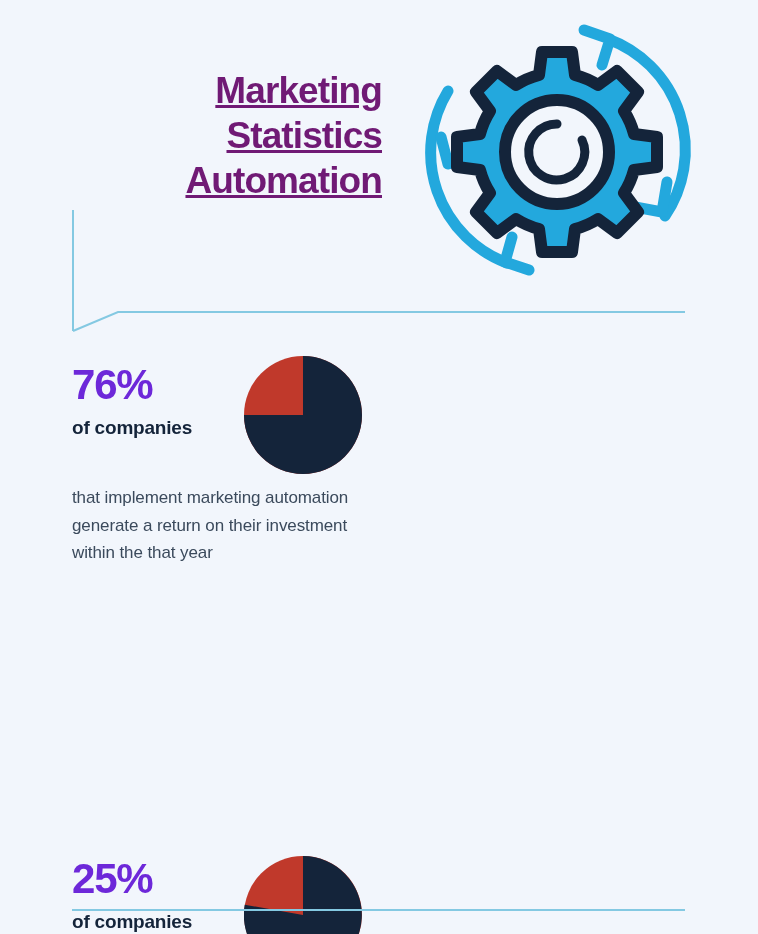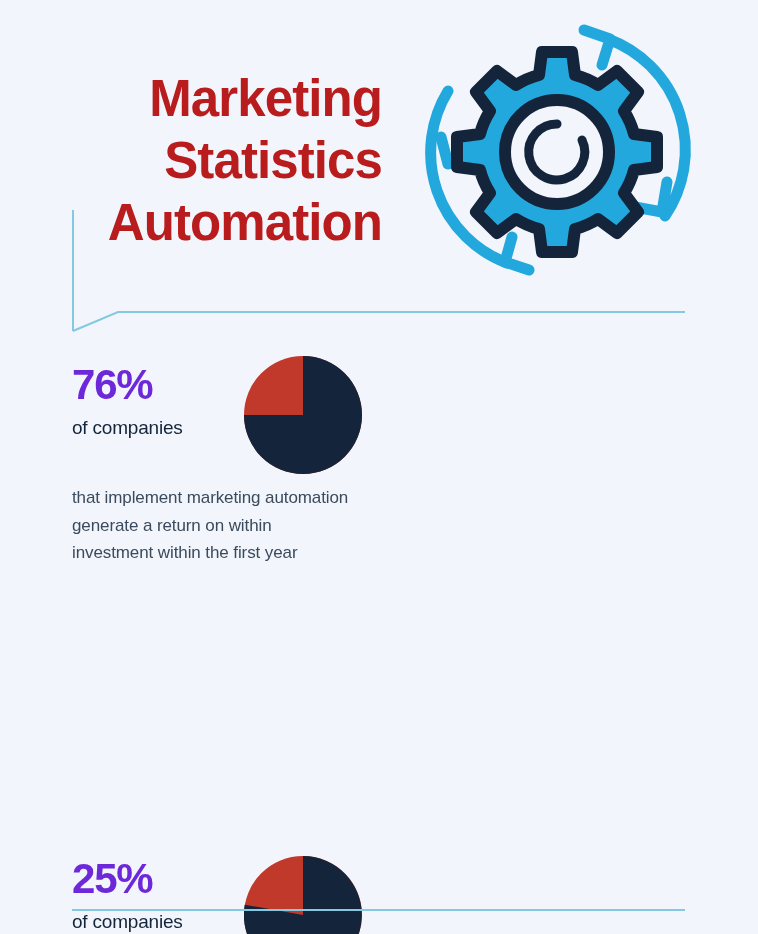--- a/index.html
+++ b/index.html
@@ -30,25 +30,26 @@
   }
   .title-block {
     position: absolute;
     left: 60px;
     top: 68px;
     width: 322px;
     text-align: right;
   }
   .title-line {
     display: block;
-    color: #b91c1c;
-    font-size: 51px;
+    color: #701a75;
+    font-size: 37px;
     font-weight: bold;
     line-height: 1.22;
     letter-spacing: -0.9px;
+    text-decoration: underline;
   }
 
   .gear-wrap {
     position: absolute;
     left: 412px;
     top: 12px;
     width: 290px;
     height: 276px;
   }
   .gear-wrap svg { display: block; width: 290px; height: 276px; }
@@ -103,21 +104,21 @@
     font-size: 42px;
     font-weight: bold;
     line-height: 1;
     letter-spacing: -1.2px;
     display: block;
     padding-top: 18px;
   }
   .stat-label {
     color: #14243a;
     font-size: 19px;
-    font-weight: normal;
+    font-weight: bold;
     line-height: 1.22;
     display: block;
     padding-top: 10px;
     letter-spacing: -0.2px;
   }
   .stat-body {
     color: #3b4a5c;
     font-size: 17px;
     line-height: 1.62;
     letter-spacing: -0.1px;
@@ -201,21 +202,21 @@
         <div class="stat-head">
           <span class="stat-pct">76%</span>
           <span class="stat-label">of companies</span>
           <div class="pie pie-left">
             <svg viewBox="0 0 100 100" xmlns="http://www.w3.org/2000/svg">
               <circle cx="50" cy="50" r="50" fill="#c0392b"></circle>
               <path d="M 50 50 L 50 0 A 50 50 0 1 1 0 50 Z" fill="#14243a"></path>
             </svg>
           </div>
         </div>
-        <div class="stat-body">that implement marketing automation generate a return on within investment within the first year</div>
+        <div class="stat-body">that implement marketing automation generate a return on their investment within the that year</div>
       </div>
 
       <div class="stat-cell col-right">
         <div class="stat-head">
           <span class="stat-pct">80%</span>
           <span class="stat-label">of companies</span>
 
         </div>
         <div class="stat-body">saw an increase in leads thanks to marketing automation</div>
       </div>

